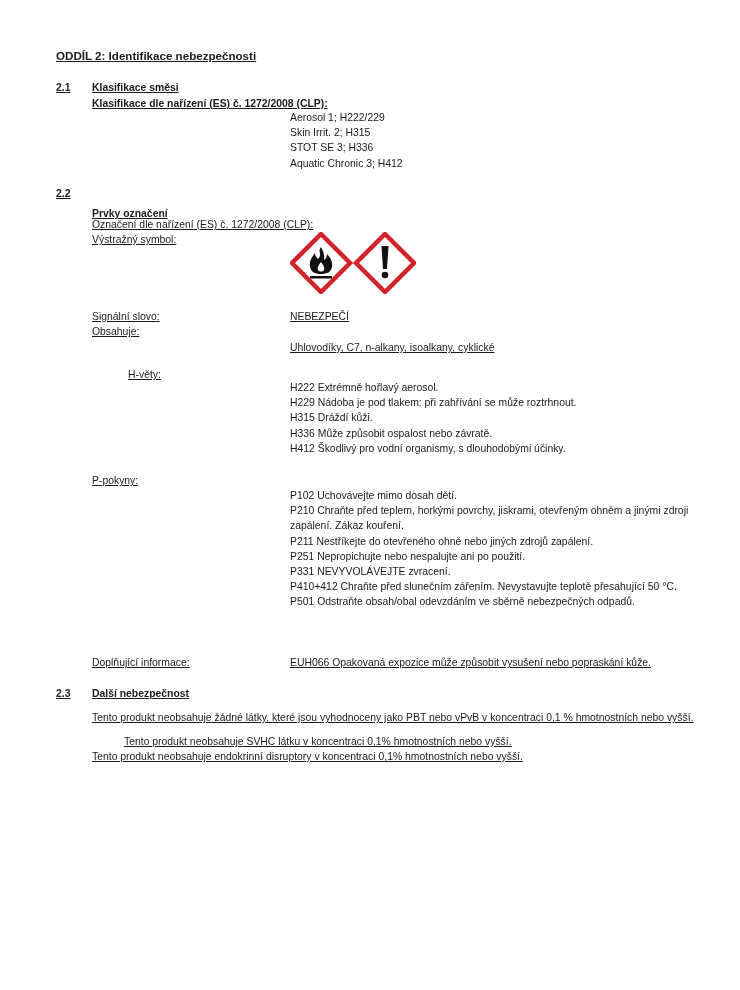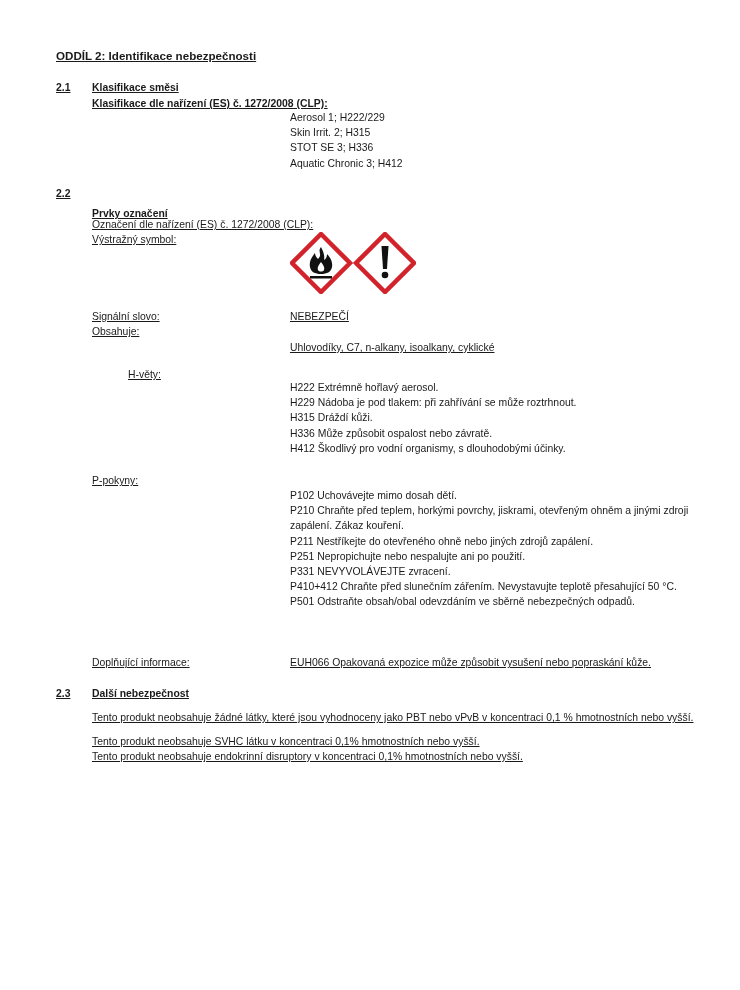--- a/index.html
+++ b/index.html
@@ -81,14 +81,14 @@
   <div>P410+412 Chraňte před slunečním zářením. Nevystavujte teplotě přesahující 50 °C.</div>
   <div>P501 Odstraňte obsah/obal odevzdáním ve sběrně nebezpečných odpadů.</div>
 </div>
 
 <div class="abs col-lbl" style="top:655px;">Doplňující informace:</div>
 <div class="abs col-val" style="top:655px;">EUH066 Opakovaná expozice může způsobit vysušení nebo popraskání kůže.</div>
 
 <div class="abs b col-num" style="top:686px;">2.3</div>
 <div class="abs b col-lbl" style="top:686px;">Další nebezpečnost</div>
 <div class="abs col-lbl" style="top:710px;">Tento produkt neobsahuje žádné látky, které jsou vyhodnoceny jako PBT nebo vPvB v koncentraci 0,1 % hmotnostních nebo vyšší.</div>
-<div class="abs col-lbl" style="top:734px;">Tento produkt neobsahuje SVHC látku v koncentraci 0,1% hmotnostních nebo vyšší.</div>
+<div class="abs col-lbl" style="top:734px;margin-left:32px;">Tento produkt neobsahuje SVHC látku v koncentraci 0,1% hmotnostních nebo vyšší.</div>
 <div class="abs col-lbl" style="top:749px;">Tento produkt neobsahuje endokrinní disruptory v koncentraci 0,1% hmotnostních nebo vyšší.</div>
 
 </body></html>

